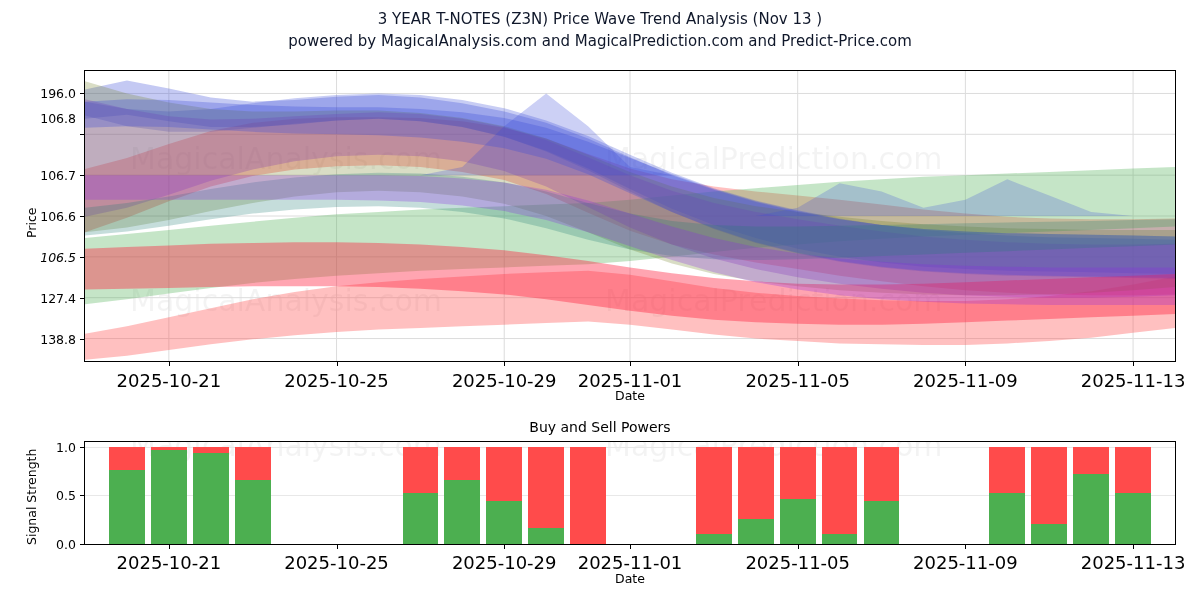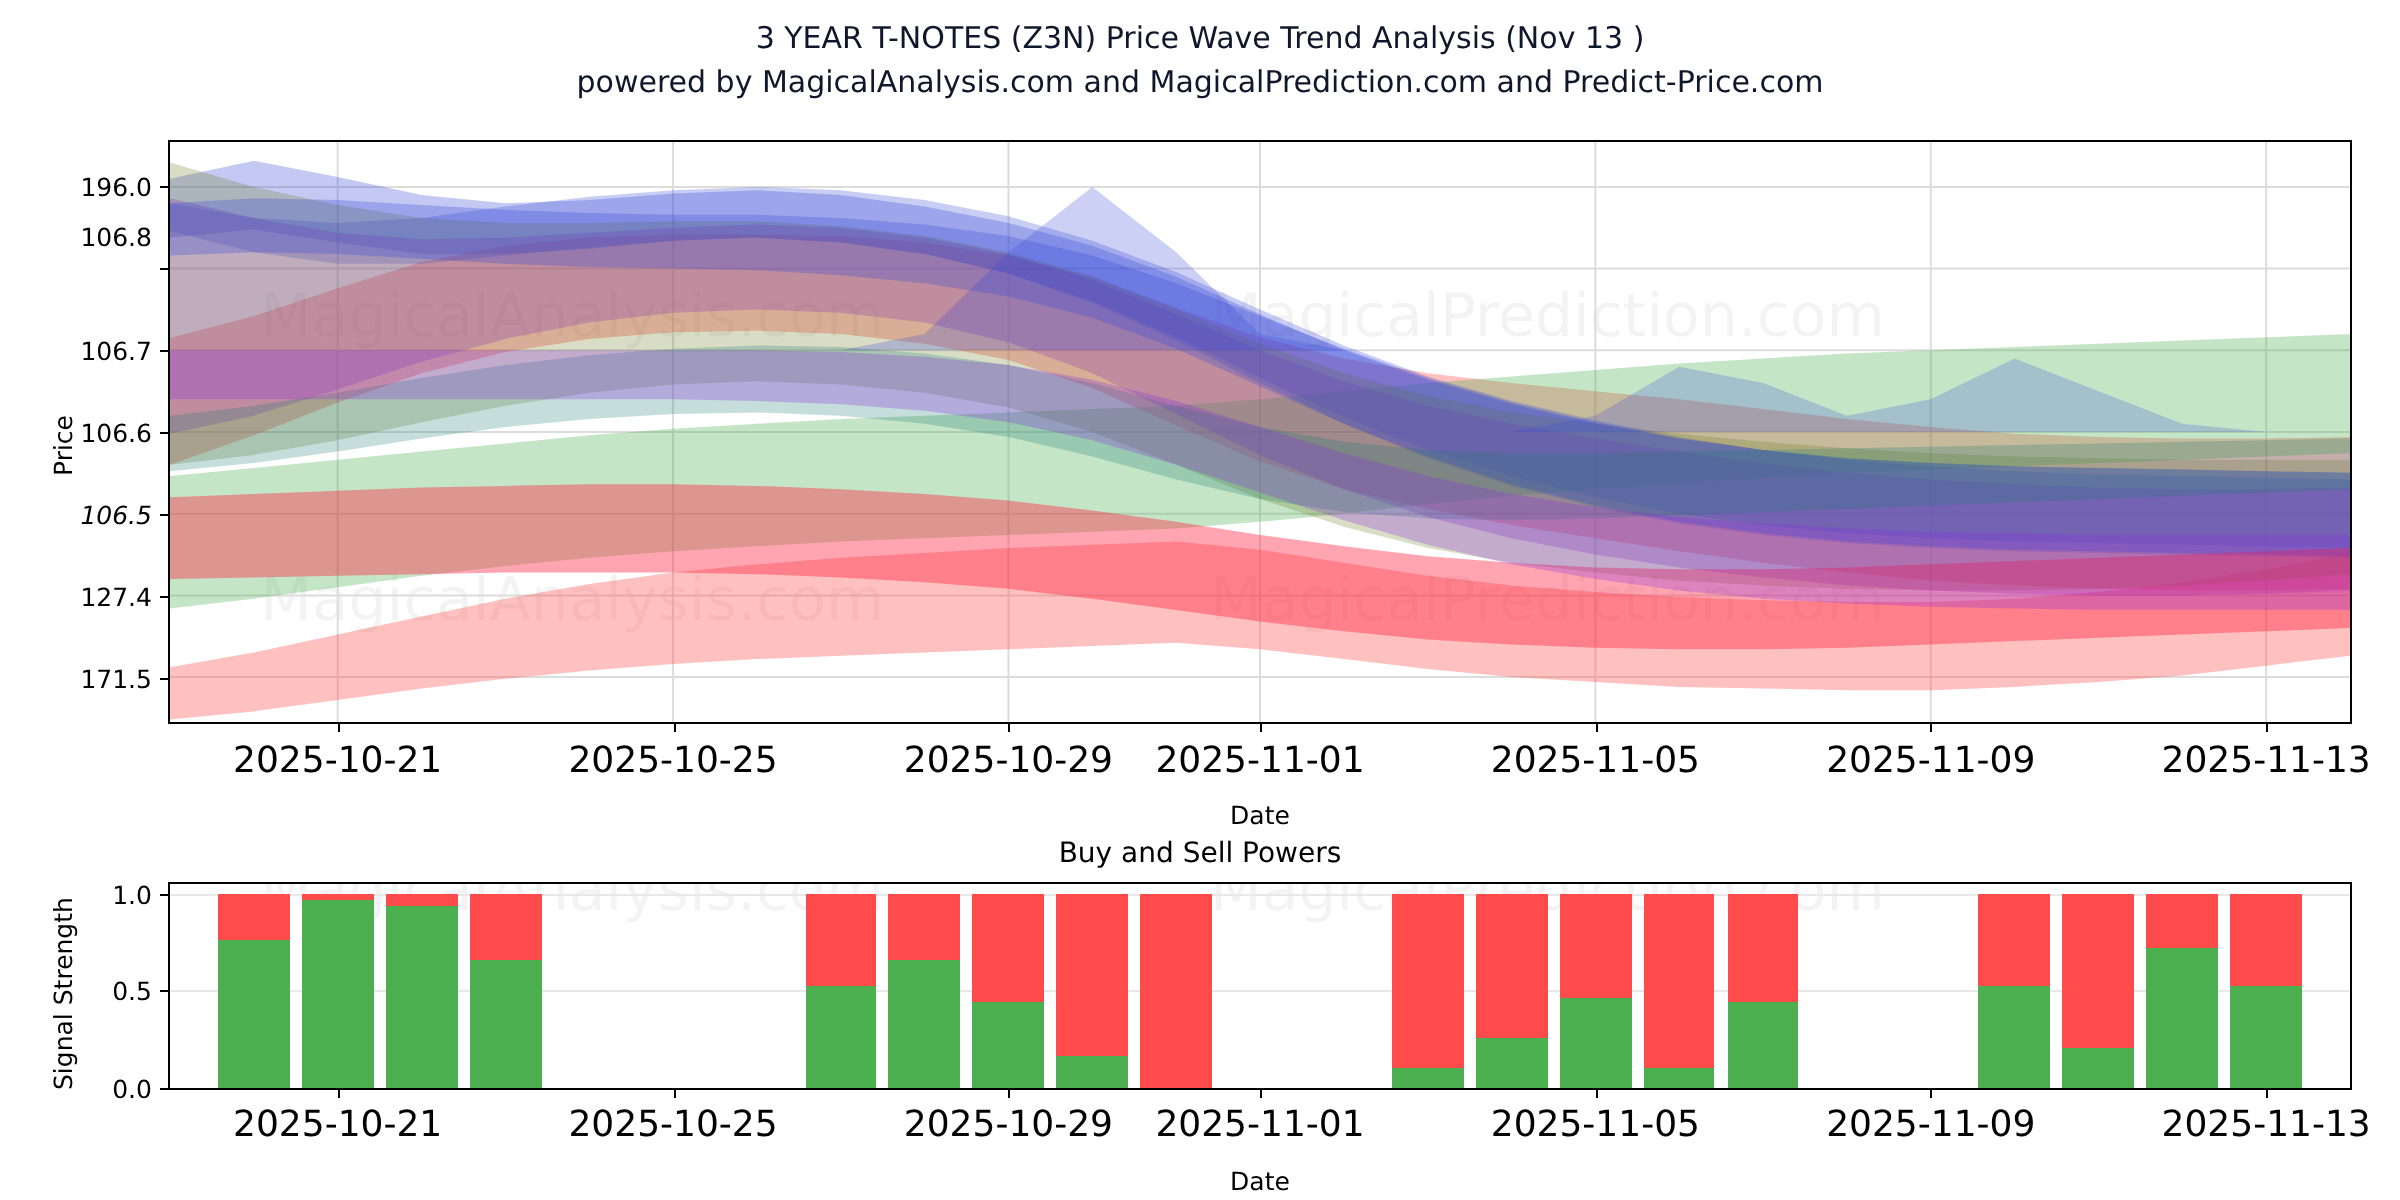--- a/index.html
+++ b/index.html
@@ -15,21 +15,21 @@
   #mainSvg{position:absolute;left:0;top:0;}
   .wm{position:absolute;color:#000;opacity:0.045;font-size:30px;white-space:nowrap;
       pointer-events:none;font-family:"DejaVu Sans","Liberation Sans",sans-serif;}
 
   .ytick-lbl{position:absolute;right:1202px;font-size:12.5px;color:#000;text-align:right;
              width:70px;transform:translateY(-7px);}
   .ytick-mark{position:absolute;width:4px;height:1px;background:#000;}
   .xtick-lbl{position:absolute;font-size:18px;color:#000;text-align:center;width:110px;
              transform:translateX(-55px);}
   .xtick-mark{position:absolute;width:1px;height:4px;background:#000;}
-  .axis-label{position:absolute;font-size:12.5px;color:#000;text-align:center;margin-top:12px;}
+  .axis-label{position:absolute;font-size:12.5px;color:#000;text-align:center;}
   .ylab-rot{position:absolute;font-size:12.5px;color:#000;transform:rotate(-90deg);
             transform-origin:left top;white-space:nowrap;}
 
   
   .sub-title{position:absolute;left:0;top:419px;width:1200px;text-align:center;
              font-size:14px;color:#000;}
   #subAxes{position:absolute;left:84px;top:441px;width:1092px;height:104px;
            border:1.2px solid #000;background:#fff;box-sizing:border-box;overflow:hidden;}
   .gridline{position:absolute;left:0;width:100%;height:1px;background:#e8e8e8;}
   .bar{position:absolute;bottom:0;}
@@ -76,21 +76,21 @@
         <path d="M0.00 30.63 L41.92 28.18 L83.85 29.00 L125.77 31.45 L167.69 33.90 L209.62 35.54 L251.54 36.35 L293.46 36.35 L335.38 37.99 L377.31 41.25 L419.23 46.97 L461.15 56.77 L503.08 70.66 L545.00 87.00 L586.92 103.34 L628.85 118.04 L670.77 130.30 L712.69 140.10 L754.62 148.27 L796.54 153.99 L838.46 158.07 L880.38 160.52 L922.31 162.15 L964.23 162.97 L1006.15 163.79 L1048.08 164.61 L1090.00 165.42 L1090.00 207.08 L1048.08 206.27 L1006.15 205.45 L964.23 204.63 L922.31 203.82 L880.38 202.18 L838.46 199.73 L796.54 195.65 L754.62 189.93 L712.69 181.76 L670.77 171.14 L628.85 157.25 L586.92 140.92 L545.00 122.13 L503.08 103.34 L461.15 87.82 L419.23 77.20 L377.31 70.66 L335.38 66.58 L293.46 64.13 L251.54 63.31 L209.62 62.49 L167.69 60.86 L125.77 58.41 L83.85 55.96 L41.92 55.14 L0.00 56.77 Z" fill="#3B4BD8" fill-opacity="0.3" stroke="none"></path>
         <path d="M0.00 136.83 L41.92 131.93 L83.85 125.39 L125.77 118.04 L167.69 111.51 L209.62 106.61 L251.54 103.34 L293.46 101.70 L335.38 102.52 L377.31 105.79 L419.23 111.51 L461.15 120.49 L503.08 131.93 L545.00 142.55 L586.92 149.90 L628.85 153.99 L670.77 155.62 L712.69 155.62 L754.62 154.80 L796.54 153.99 L838.46 153.17 L880.38 152.35 L922.31 151.54 L964.23 150.72 L1006.15 149.90 L1048.08 149.08 L1090.00 148.27 L1090.00 173.59 L1048.08 175.23 L1006.15 176.86 L964.23 178.49 L922.31 180.13 L880.38 181.76 L838.46 183.39 L796.54 185.03 L754.62 186.66 L712.69 188.30 L670.77 189.11 L628.85 188.30 L586.92 185.03 L545.00 178.49 L503.08 168.69 L461.15 157.25 L419.23 147.45 L377.31 140.92 L335.38 136.83 L293.46 135.20 L251.54 136.01 L209.62 138.46 L167.69 142.55 L125.77 148.27 L83.85 154.80 L41.92 160.52 L0.00 164.61 Z" fill="#1E7B74" fill-opacity="0.26" stroke="none"></path>
         <path d="M0.00 177.68 L41.92 176.04 L83.85 174.41 L125.77 172.77 L167.69 171.96 L209.62 171.14 L251.54 171.14 L293.46 171.96 L335.38 173.59 L377.31 176.04 L419.23 179.31 L461.15 184.21 L503.08 189.93 L545.00 196.46 L586.92 202.18 L628.85 207.08 L670.77 210.35 L712.69 212.80 L754.62 213.62 L796.54 213.62 L838.46 212.80 L880.38 211.17 L922.31 209.54 L964.23 207.90 L1006.15 206.27 L1048.08 204.63 L1090.00 203.00 L1090.00 243.03 L1048.08 244.66 L1006.15 246.30 L964.23 247.93 L922.31 249.56 L880.38 251.20 L838.46 252.83 L796.54 253.65 L754.62 253.65 L712.69 252.83 L670.77 251.20 L628.85 248.75 L586.92 244.66 L545.00 239.76 L503.08 234.04 L461.15 228.32 L419.23 223.42 L377.31 220.15 L335.38 217.70 L293.46 216.07 L251.54 215.25 L209.62 215.25 L167.69 215.25 L125.77 216.07 L83.85 216.89 L41.92 217.70 L0.00 218.52 Z" fill="#FF1F3D" fill-opacity="0.4" stroke="none"></path>
         <path d="M0.00 104.15 L41.92 104.15 L83.85 104.15 L125.77 104.15 L167.69 104.15 L209.62 104.15 L251.54 104.15 L293.46 104.15 L335.38 104.97 L377.31 107.42 L419.23 111.51 L461.15 118.86 L503.08 129.48 L545.00 142.55 L586.92 155.62 L628.85 167.06 L670.77 176.04 L712.69 182.58 L754.62 187.48 L796.54 190.75 L838.46 193.20 L880.38 194.83 L922.31 195.65 L964.23 196.46 L1006.15 196.46 L1048.08 196.46 L1090.00 196.46 L1090.00 234.04 L1048.08 234.04 L1006.15 234.04 L964.23 234.04 L922.31 233.23 L880.38 232.41 L838.46 230.77 L796.54 228.32 L754.62 224.24 L712.69 218.52 L670.77 211.17 L628.85 201.37 L586.92 189.11 L545.00 175.23 L503.08 161.34 L461.15 149.08 L419.23 140.10 L377.31 134.38 L335.38 131.11 L293.46 129.48 L251.54 128.66 L209.62 128.66 L167.69 128.66 L125.77 128.66 L83.85 128.66 L41.92 128.66 L0.00 128.66 Z" fill="#8A2BE2" fill-opacity="0.28" stroke="none"></path>
         <path d="M0.00 104.15 L41.92 104.15 L83.85 104.15 L125.77 104.15 L167.69 104.15 L209.62 104.15 L251.54 104.15 L293.46 104.15 L335.38 104.15 L377.31 95.99 L419.23 55.14 L461.15 22.46 L503.08 55.14 L545.00 95.99 L586.92 104.15 L628.85 104.15 L670.77 104.15 L712.69 104.15 L754.62 104.15 L796.54 104.15 L838.46 104.15 L880.38 104.15 L922.31 104.15 L964.23 104.15 L1006.15 104.15 L1048.08 104.15 L1090.00 104.15 L1090.00 104.15 L1048.08 104.15 L1006.15 104.15 L964.23 104.15 L922.31 104.15 L880.38 104.15 L838.46 104.15 L796.54 104.15 L754.62 104.15 L712.69 104.15 L670.77 104.15 L628.85 104.15 L586.92 104.15 L545.00 104.15 L503.08 104.15 L461.15 104.15 L419.23 104.15 L377.31 104.15 L335.38 104.15 L293.46 104.15 L251.54 104.15 L209.62 104.15 L167.69 104.15 L125.77 104.15 L83.85 104.15 L41.92 104.15 L0.00 104.15 Z" fill="#3B4BD8" fill-opacity="0.26" stroke="none"></path>
         <path d="M0.00 145.00 L41.92 145.00 L83.85 145.00 L125.77 145.00 L167.69 145.00 L209.62 145.00 L251.54 145.00 L293.46 145.00 L335.38 145.00 L377.31 145.00 L419.23 145.00 L461.15 145.00 L503.08 145.00 L545.00 145.00 L586.92 145.00 L628.85 145.00 L670.77 145.00 L712.69 136.83 L754.62 112.32 L796.54 120.49 L838.46 136.83 L880.38 128.66 L922.31 108.24 L964.23 124.58 L1006.15 140.92 L1048.08 145.00 L1090.00 145.00 L1090.00 145.00 L1048.08 145.00 L1006.15 145.00 L964.23 145.00 L922.31 145.00 L880.38 145.00 L838.46 145.00 L796.54 145.00 L754.62 145.00 L712.69 145.00 L670.77 145.00 L628.85 145.00 L586.92 145.00 L545.00 145.00 L503.08 145.00 L461.15 145.00 L419.23 145.00 L377.31 145.00 L335.38 145.00 L293.46 145.00 L251.54 145.00 L209.62 145.00 L167.69 145.00 L125.77 145.00 L83.85 145.00 L41.92 145.00 L0.00 145.00 Z" fill="#3B4BD8" fill-opacity="0.24" stroke="none"></path>
       </svg>
   </div>
   <div id="mainTicks">
       <div class="ytick-mark" style="left: 80px; top: 338.535px;"></div>
-      <div class="ytick-lbl" style="left: 6px; top: 338.535px;">171.5</div>
+      <div class="ytick-lbl" style="left: 6px; top: 338.535px;">138.8</div>
       <div class="ytick-mark" style="left: 80px; top: 297.69px;"></div>
       <div class="ytick-lbl" style="left: 6px; top: 297.69px;">127.4</div>
       <div class="ytick-mark" style="left: 80px; top: 256.845px;"></div>
       <div class="ytick-lbl" style="left: 6px; top: 256.845px; font-style: italic;">106.5</div>
       <div class="ytick-mark" style="left: 80px; top: 216px;"></div>
       <div class="ytick-lbl" style="left: 6px; top: 216px;">106.6</div>
       <div class="ytick-mark" style="left: 80px; top: 175.155px;"></div>
       <div class="ytick-lbl" style="left: 6px; top: 175.155px;">106.7</div>
       <div class="ytick-mark" style="left: 80px; top: 134.31px;"></div>
       <div class="ytick-lbl" style="left: 6px; top: 118px;">106.8</div>

